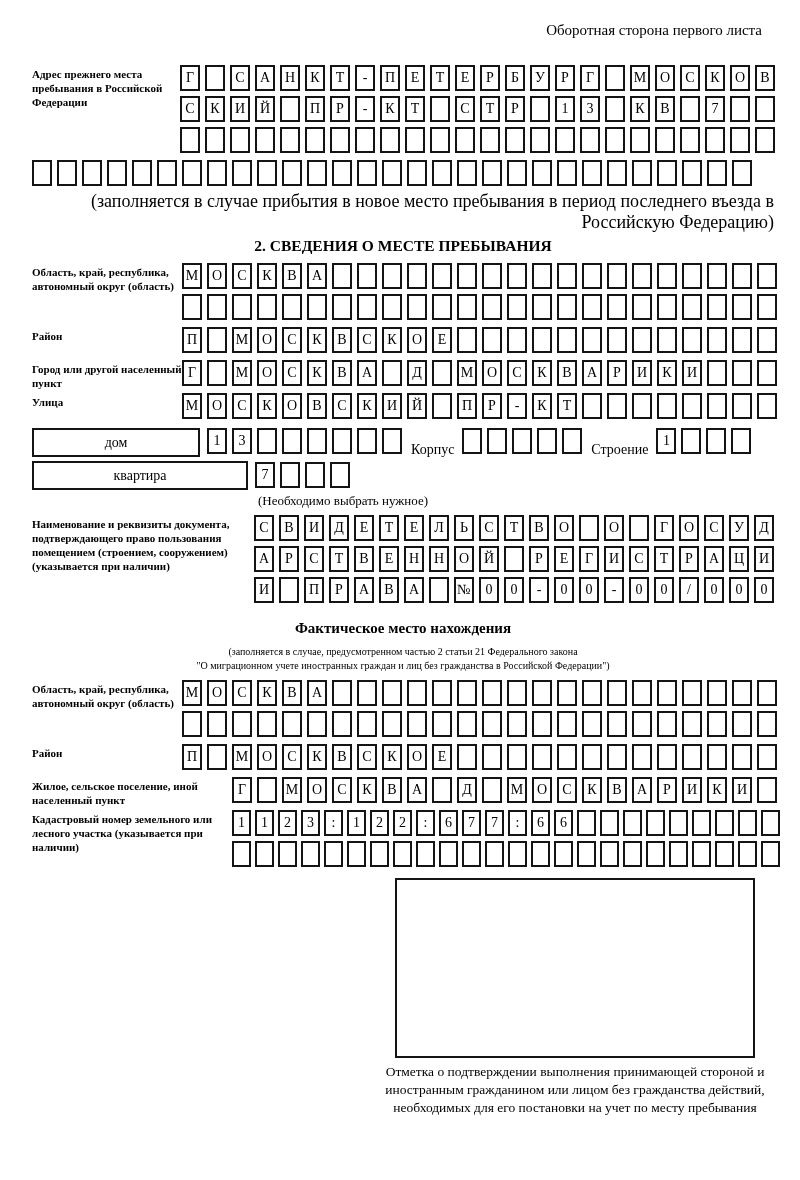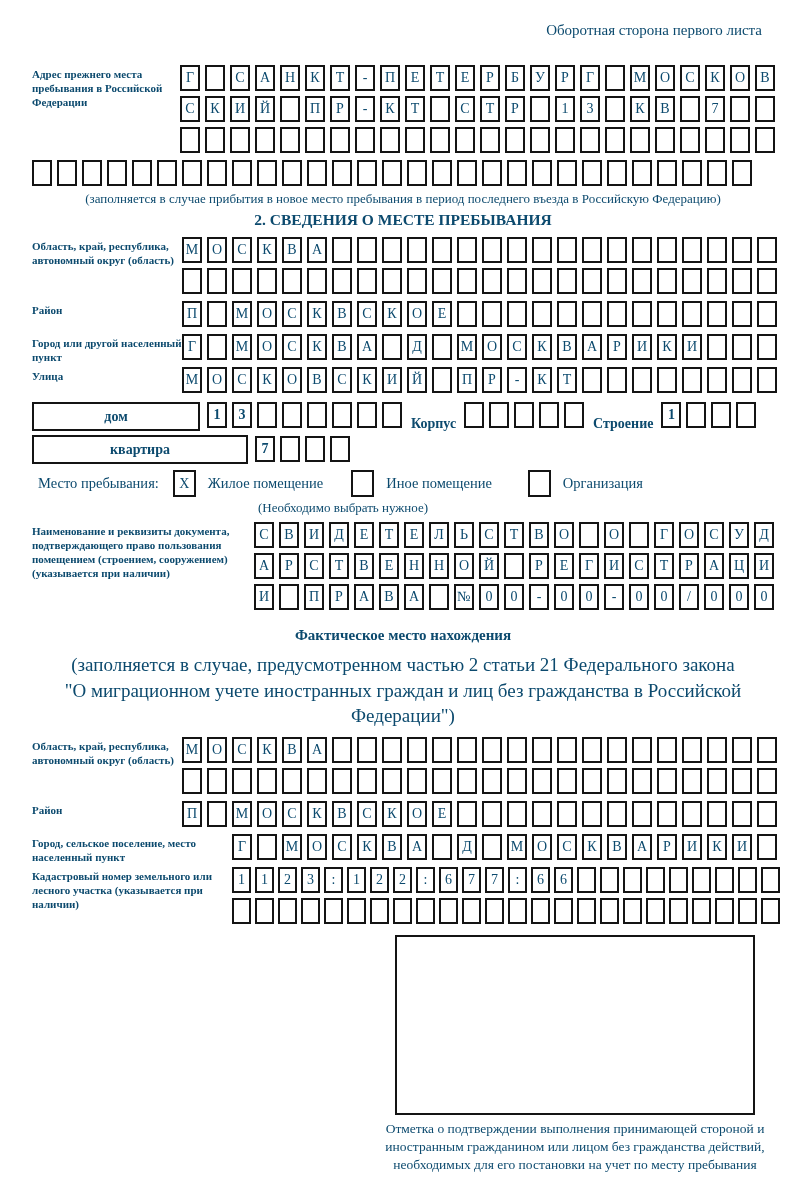--- a/index.html
+++ b/index.html
@@ -1,19 +1,19 @@
 <!DOCTYPE html>
 <html><head>
 <meta charset="utf-8">
 <style>
   html,body { margin:0; padding:0; background:#fff; }
   .page {
     position:relative; width:800px; height:1180px; box-sizing:border-box;
     margin:0 auto; padding:14px 26px 0 32px; background:#fff;
-    font-family:"Liberation Serif","DejaVu Serif",serif; color:#0c4a6e;
+    font-family:"Liberation Serif","DejaVu Serif",serif; color:#000000;
     overflow:hidden;
   }
   .doc-title { text-align:right; font-size:15px; margin:8px 12px 26px 0; }
 
   
   .cellrow { white-space:nowrap; margin-bottom:3px; height:28px; }
   .cell {
     display:inline-block; box-sizing:border-box; width:20px; height:26px;
     border:2px solid #141414; margin-right:5px; text-align:center;
     font-size:14px; line-height:22px; vertical-align:top; background:#fff;
@@ -23,46 +23,46 @@
   
   .field { display:flex; margin-bottom:2px; }
   .flabel { font-size:11px; line-height:1.26; padding-top:3px;font-weight:bold; }
   .lw148 { width:148px; flex:0 0 148px; }
   .lw150 { width:150px; flex:0 0 150px; }
   .lw222 { width:222px; flex:0 0 222px; }
   .lw200 { width:200px; flex:0 0 200px; }
   .fgrid { flex:1; }
   .offset-grid { }
 
-  .note-center { text-align:center; font-size:13px; margin:2px 0 4px 0; }
+  .note-center { text-align:right; font-size:18px; margin:2px 0 4px 0; }
   .note-left { font-size:13.5px; margin:1px 0 5px 6px; }
   .sec-header { text-align:center; font-weight:bold; font-size:15.5px; margin:4px 0 8px 0; }
 
   
-  .houserow { display:flex; align-items:center; margin:2px 0 3px 0; white-space:nowrap;font-weight:bold; }
+  .houserow { display:flex; align-items:center; margin:2px 0 3px 0; white-space:nowrap; }
   .labelbox {
     display:inline-block; box-sizing:border-box; border:2px solid #141414;
     height:29px; line-height:25px; text-align:center; font-size:14px;
     vertical-align:top; margin-right:7px; background:#fff;
   }
   .dombox { width:168px; }
   .kvbox  { width:216px; }
   .inline-label { font-size:14px; margin:16px 8px 0 4px; }
 
   
   .stayrow { display:flex; align-items:center; margin:6px 0 0 6px; font-size:14.5px; }
   .checkbox {
     display:inline-block; box-sizing:border-box; width:23px; height:27px;
     border:2px solid #141414; text-align:center; line-height:23px;
     font-size:14px; margin:0 12px 0 14px; background:#fff;
   }
   .stay-note { text-align:center; font-size:13px; margin:3px 120px 6px 0; }
 
   .fact-title { text-align:center; font-weight:bold; font-size:15px; margin:12px 0 8px 0; }
-  .fact-note { text-align:center; font-size:19px; line-height:1.35; margin-bottom:8px; }
+  .fact-note { text-align:center; font-size:10px; line-height:1.35; margin-bottom:8px; }
 
   .stamp-wrap { margin-left:363px; margin-top:6px; }
   .stamp-box { width:360px; height:180px; border:2px solid #141414; box-sizing:border-box; background:#fff; }
   .stamp-caption { width:382px; margin-left:-11px; text-align:center; font-size:13.5px; line-height:1.32; margin-top:5px; }
 </style>
 </head>
 <body>
 
 <div class="page">
 
@@ -117,29 +117,20 @@
     <span class="cellrow" style="margin-bottom:0"><span class="cell"></span><span class="cell"></span><span class="cell"></span><span class="cell"></span><span class="cell"></span></span>
     <span class="inline-label">Строение</span>
     <span class="cellrow" style="margin-bottom:0"><span class="cell">1</span><span class="cell"></span><span class="cell"></span><span class="cell"></span></span>
   </div>
 
   <div class="houserow">
     <span class="labelbox kvbox">квартира</span>
     <span class="cellrow" style="margin-bottom:0"><span class="cell">7</span><span class="cell"></span><span class="cell"></span><span class="cell"></span></span>
   </div>
 
-  <div class="stayrow">
-    <span>Место пребывания:</span>
-    <span class="checkbox">X</span>
-    <span>Жилое помещение</span>
-    <span class="checkbox" style="margin-left:28px"></span>
-    <span>Иное помещение</span>
-    <span class="checkbox" style="margin-left:36px"></span>
-    <span>Организация</span>
-  </div>
   <div class="stay-note">(Необходимо выбрать нужное)</div>
 
   <div class="field">
     <div class="flabel lw222">Наименование и реквизиты документа, подтверждающего право пользования помещением (строением, сооружением) (указывается при наличии)</div>
     <div class="fgrid">
       <div class="cellrow"><span class="cell">С</span><span class="cell">В</span><span class="cell">И</span><span class="cell">Д</span><span class="cell">Е</span><span class="cell">Т</span><span class="cell">Е</span><span class="cell">Л</span><span class="cell">Ь</span><span class="cell">С</span><span class="cell">Т</span><span class="cell">В</span><span class="cell">О</span><span class="cell"></span><span class="cell">О</span><span class="cell"></span><span class="cell">Г</span><span class="cell">О</span><span class="cell">С</span><span class="cell">У</span><span class="cell">Д</span></div>
       <div class="cellrow"><span class="cell">А</span><span class="cell">Р</span><span class="cell">С</span><span class="cell">Т</span><span class="cell">В</span><span class="cell">Е</span><span class="cell">Н</span><span class="cell">Н</span><span class="cell">О</span><span class="cell">Й</span><span class="cell"></span><span class="cell">Р</span><span class="cell">Е</span><span class="cell">Г</span><span class="cell">И</span><span class="cell">С</span><span class="cell">Т</span><span class="cell">Р</span><span class="cell">А</span><span class="cell">Ц</span><span class="cell">И</span></div>
       <div class="cellrow"><span class="cell">И</span><span class="cell"></span><span class="cell">П</span><span class="cell">Р</span><span class="cell">А</span><span class="cell">В</span><span class="cell">А</span><span class="cell"></span><span class="cell">№</span><span class="cell">0</span><span class="cell">0</span><span class="cell">-</span><span class="cell">0</span><span class="cell">0</span><span class="cell">-</span><span class="cell">0</span><span class="cell">0</span><span class="cell">/</span><span class="cell">0</span><span class="cell">0</span><span class="cell">0</span></div>
     </div>
   </div>
@@ -159,21 +150,21 @@
   </div>
 
   <div class="field">
     <div class="flabel lw150">Район</div>
     <div class="fgrid">
       <div class="cellrow"><span class="cell">П</span><span class="cell"></span><span class="cell">М</span><span class="cell">О</span><span class="cell">С</span><span class="cell">К</span><span class="cell">В</span><span class="cell">С</span><span class="cell">К</span><span class="cell">О</span><span class="cell">Е</span><span class="cell"></span><span class="cell"></span><span class="cell"></span><span class="cell"></span><span class="cell"></span><span class="cell"></span><span class="cell"></span><span class="cell"></span><span class="cell"></span><span class="cell"></span><span class="cell"></span><span class="cell"></span><span class="cell"></span></div>
     </div>
   </div>
 
   <div class="field">
-    <div class="flabel lw200">Город, сельское поселение, место населенный пункт</div>
+    <div class="flabel lw200">Жилое, сельское поселение, иной населенный пункт</div>
     <div class="fgrid">
       <div class="cellrow"><span class="cell">Г</span><span class="cell"></span><span class="cell">М</span><span class="cell">О</span><span class="cell">С</span><span class="cell">К</span><span class="cell">В</span><span class="cell">А</span><span class="cell"></span><span class="cell">Д</span><span class="cell"></span><span class="cell">М</span><span class="cell">О</span><span class="cell">С</span><span class="cell">К</span><span class="cell">В</span><span class="cell">А</span><span class="cell">Р</span><span class="cell">И</span><span class="cell">К</span><span class="cell">И</span><span class="cell"></span></div>
     </div>
   </div>
 
   <div class="field">
     <div class="flabel lw200">Кадастровый номер земельного или лесного участка (указывается при наличии)</div>
     <div class="fgrid offset-grid cells-sm">
       <div class="cellrow"><span class="cell">1</span><span class="cell">1</span><span class="cell">2</span><span class="cell">3</span><span class="cell">:</span><span class="cell">1</span><span class="cell">2</span><span class="cell">2</span><span class="cell">:</span><span class="cell">6</span><span class="cell">7</span><span class="cell">7</span><span class="cell">:</span><span class="cell">6</span><span class="cell">6</span><span class="cell"></span><span class="cell"></span><span class="cell"></span><span class="cell"></span><span class="cell"></span><span class="cell"></span><span class="cell"></span><span class="cell"></span><span class="cell"></span></div>
       <div class="cellrow"><span class="cell"></span><span class="cell"></span><span class="cell"></span><span class="cell"></span><span class="cell"></span><span class="cell"></span><span class="cell"></span><span class="cell"></span><span class="cell"></span><span class="cell"></span><span class="cell"></span><span class="cell"></span><span class="cell"></span><span class="cell"></span><span class="cell"></span><span class="cell"></span><span class="cell"></span><span class="cell"></span><span class="cell"></span><span class="cell"></span><span class="cell"></span><span class="cell"></span><span class="cell"></span><span class="cell"></span></div>

